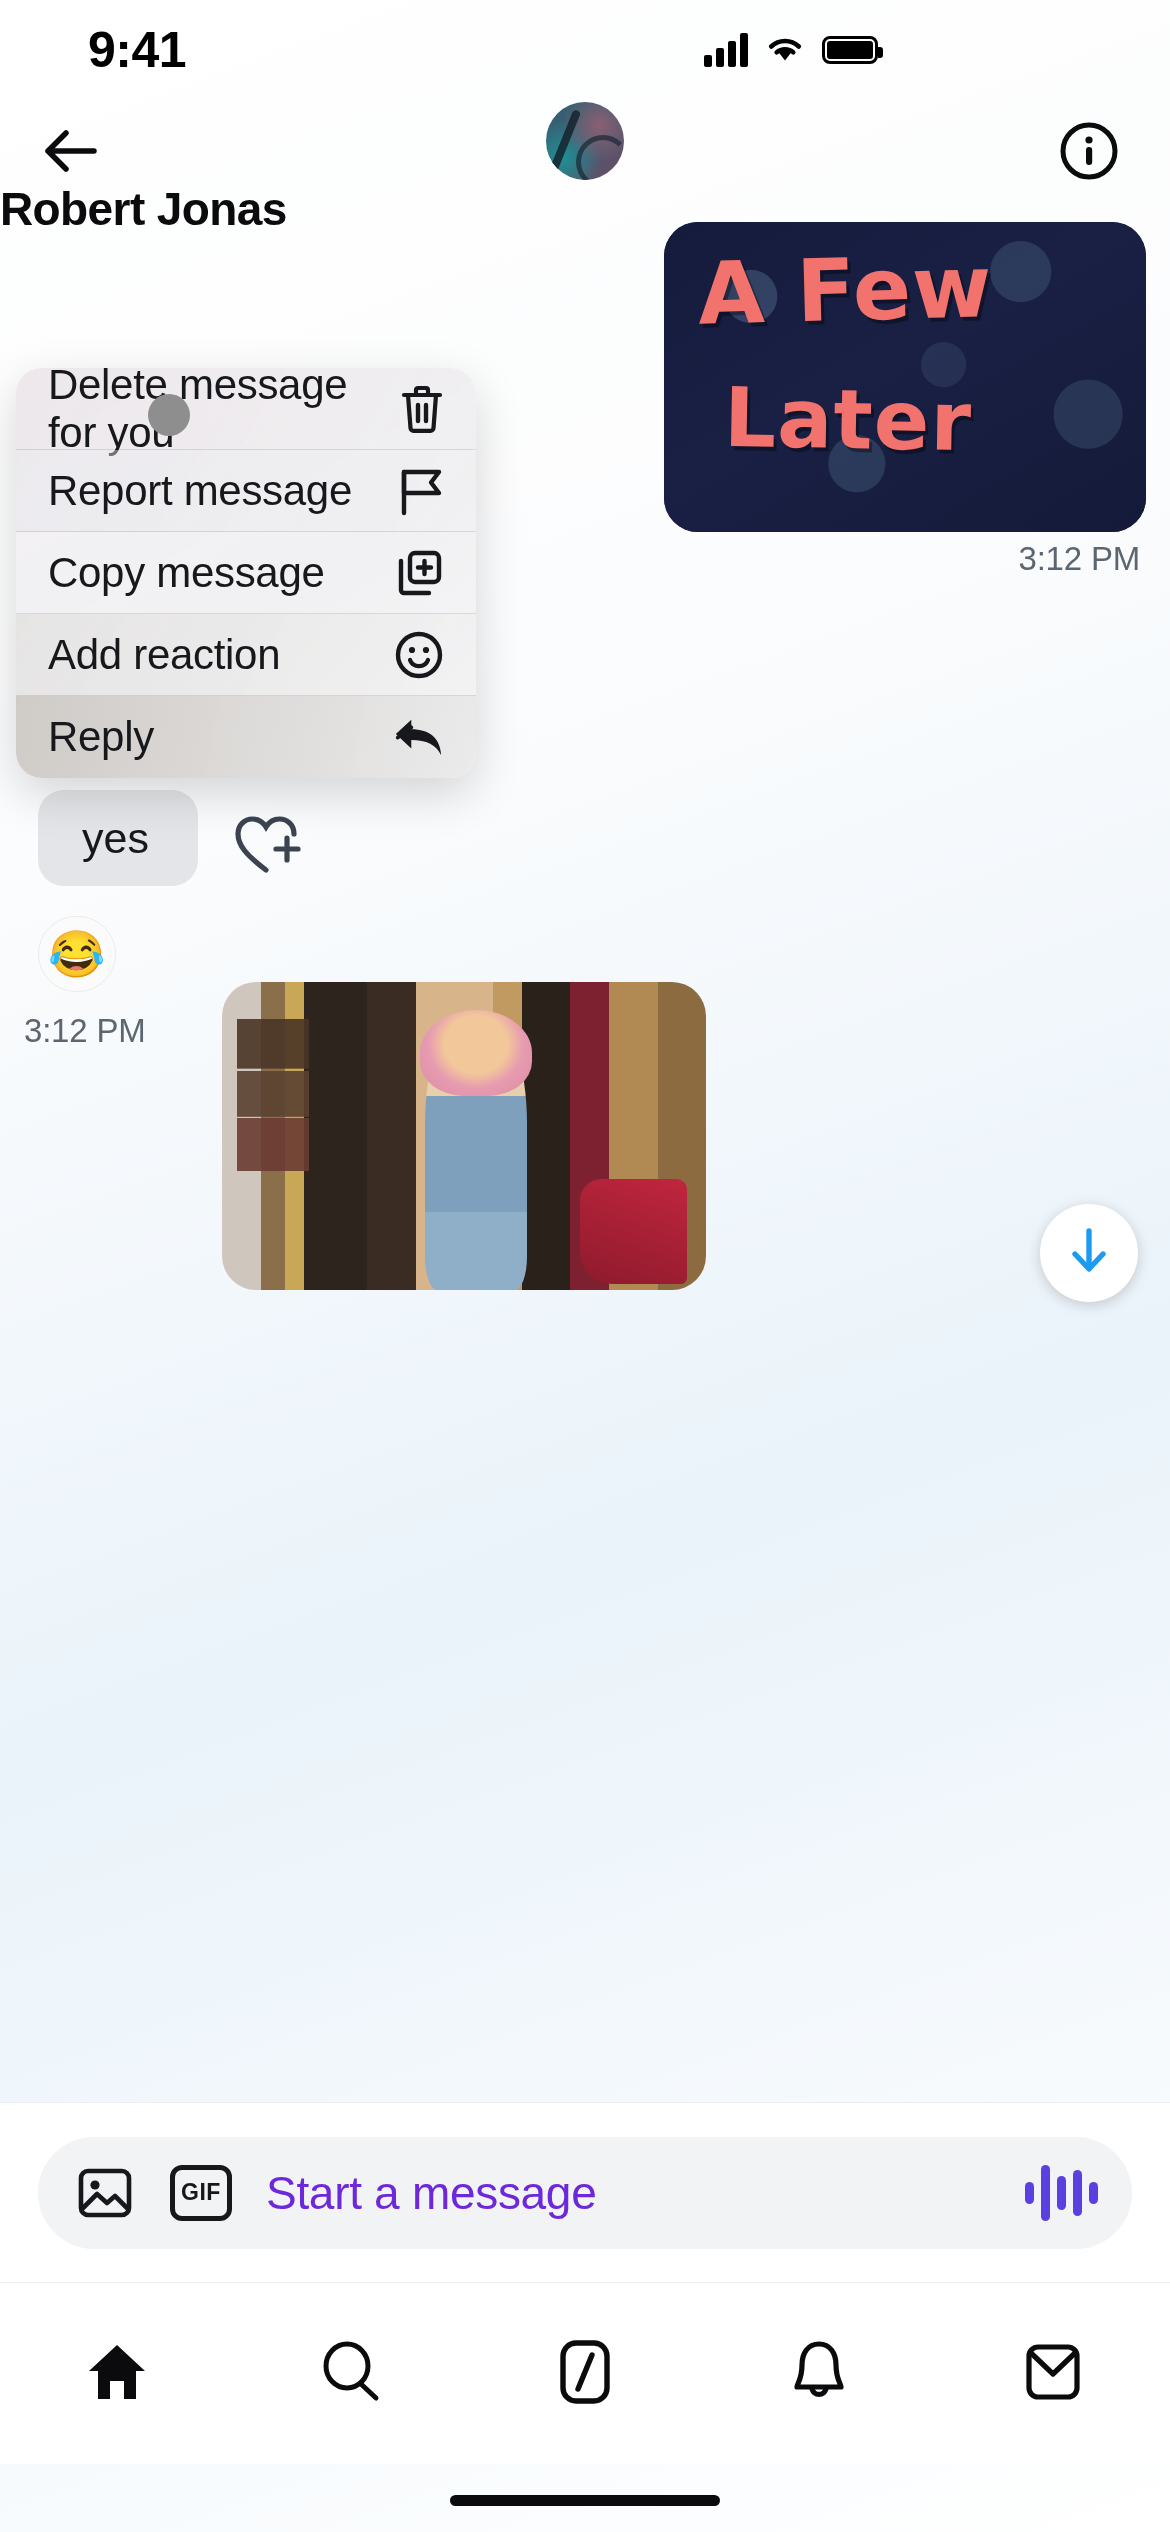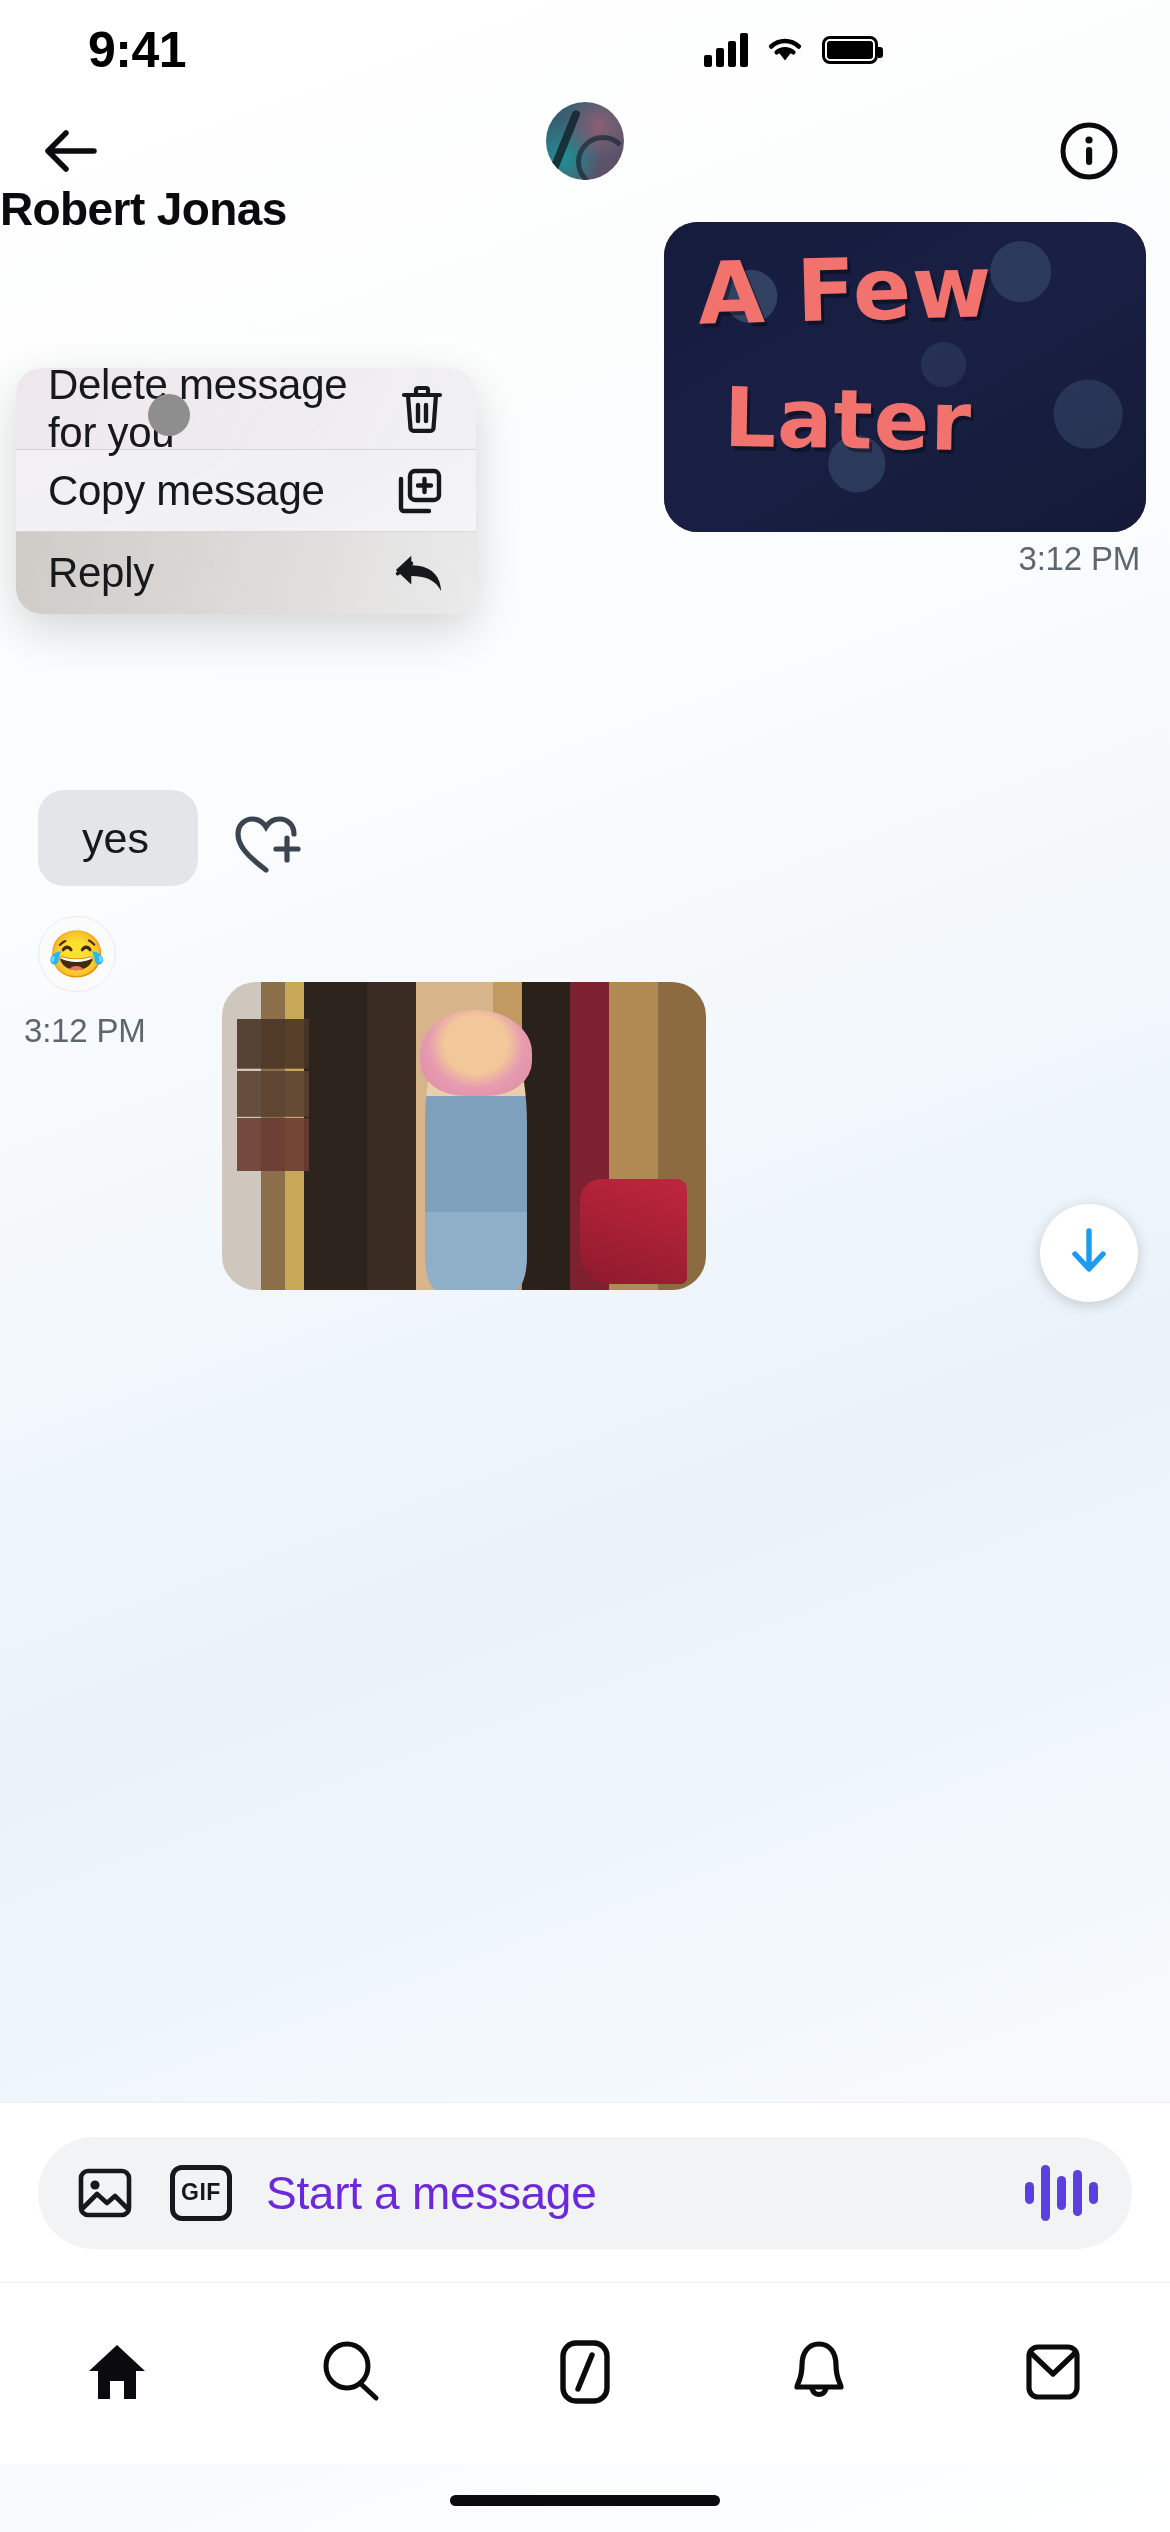--- a/index.html
+++ b/index.html
@@ -375,32 +375,52 @@
       <span class="ctx-icon">
         <svg width="48" height="52" viewBox="0 0 48 52">
             <path d="M6 12 H42" stroke="#16181c" stroke-width="4.2" stroke-linecap="round"></path>
             <path d="M18 12 V7 a2 2 0 0 1 2-2 h8 a2 2 0 0 1 2 2 v5" stroke="#16181c" stroke-width="4.2" fill="none"></path>
             <path d="M10 12 L12.5 45 a3 3 0 0 0 3 2.8 h17 a3 3 0 0 0 3-2.8 L38 12" stroke="#16181c" stroke-width="4.2" fill="none" stroke-linejoin="round"></path>
             <path d="M20 22 V38 M28 22 V38" stroke="#16181c" stroke-width="4.4" stroke-linecap="round"></path>
           </svg>
       </span>
     </div>
 
+    <div class="ctx-row tint-2">
+      <span class="ctx-label">Report message</span>
+      <span class="ctx-icon">
+        <svg width="52" height="52" viewBox="0 0 52 52">
+            <path d="M11 48 V7" stroke="#16181c" stroke-width="4.4" stroke-linecap="round"></path>
+            <path d="M11 7 H46 L38 17.5 L46 28 H11 Z" stroke="#16181c" stroke-width="4.4" fill="none" stroke-linejoin="round"></path>
+          </svg>
+      </span>
+    </div>
 
     <div class="ctx-row">
       <span class="ctx-label">Copy message</span>
       <span class="ctx-icon">
         <svg width="52" height="52" viewBox="0 0 52 52">
             <path d="M8 14 V43 a3 3 0 0 0 3 3 H36" stroke="#16181c" stroke-width="4.4" fill="none" stroke-linecap="round" stroke-linejoin="round"></path>
             <rect x="17" y="6" width="29" height="29" rx="5" stroke="#16181c" stroke-width="4.4" fill="none"></rect>
             <path d="M31.5 14 V27 M25 20.5 H38" stroke="#16181c" stroke-width="4.4" stroke-linecap="round"></path>
           </svg>
       </span>
     </div>
 
+    <div class="ctx-row tint-4">
+      <span class="ctx-label">Add reaction</span>
+      <span class="ctx-icon">
+        <svg width="52" height="52" viewBox="0 0 52 52">
+            <circle cx="26" cy="26" r="21" stroke="#16181c" stroke-width="4.4" fill="none"></circle>
+            <circle cx="19" cy="21" r="3.1" fill="#16181c"></circle>
+            <circle cx="33" cy="21" r="3.1" fill="#16181c"></circle>
+            <path d="M17 31 a9.5 9 0 0 0 18 0" stroke="#16181c" stroke-width="4.2" fill="none" stroke-linecap="round"></path>
+          </svg>
+      </span>
+    </div>
 
     <div class="ctx-row highlight">
       <span class="ctx-label">Reply</span>
       <span class="ctx-icon">
         <svg width="56" height="48" viewBox="0 0 56 48">
             <path d="M20 6 L4 21 L20 36 V27 C36 27 46 32 51 43 C50 25 39 16 20 16 Z" fill="#16181c"></path>
             <path d="M20 14 L6 24.5" stroke="#16181c" stroke-width="4" stroke-linecap="round"></path>
           </svg>
       </span>
     </div>

